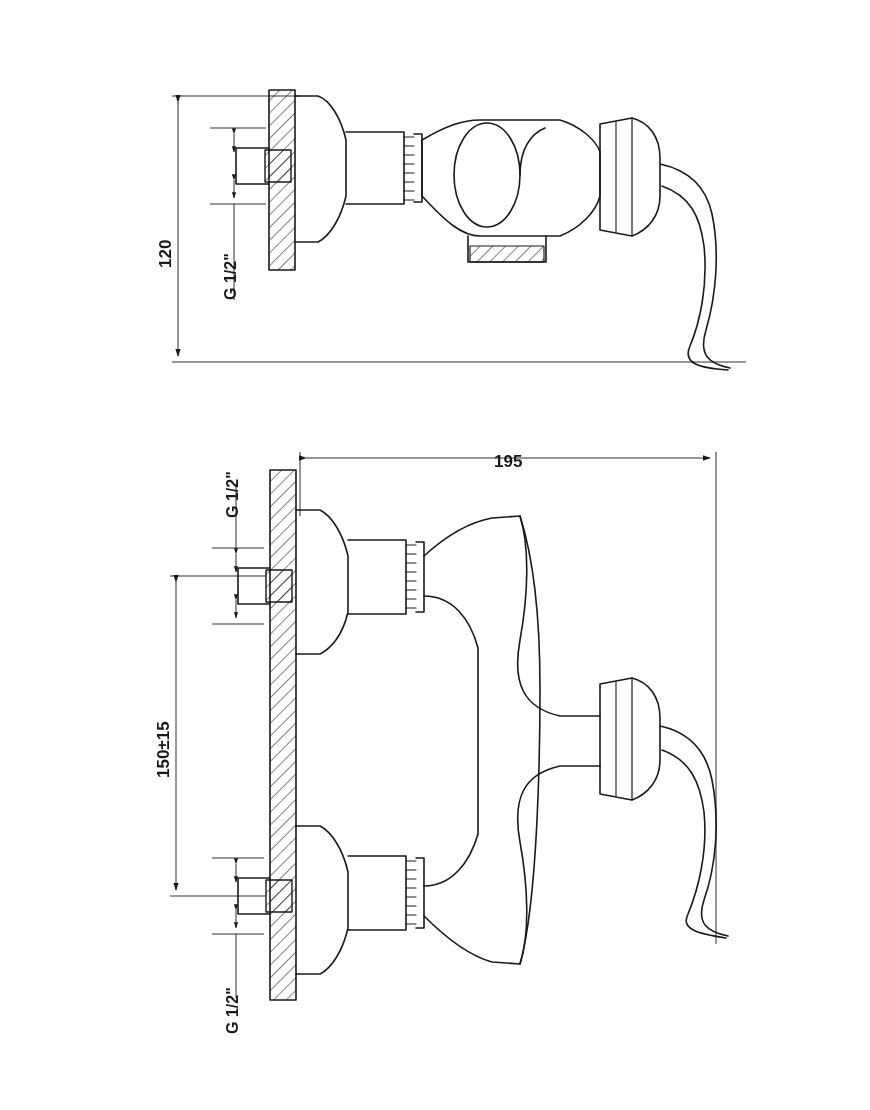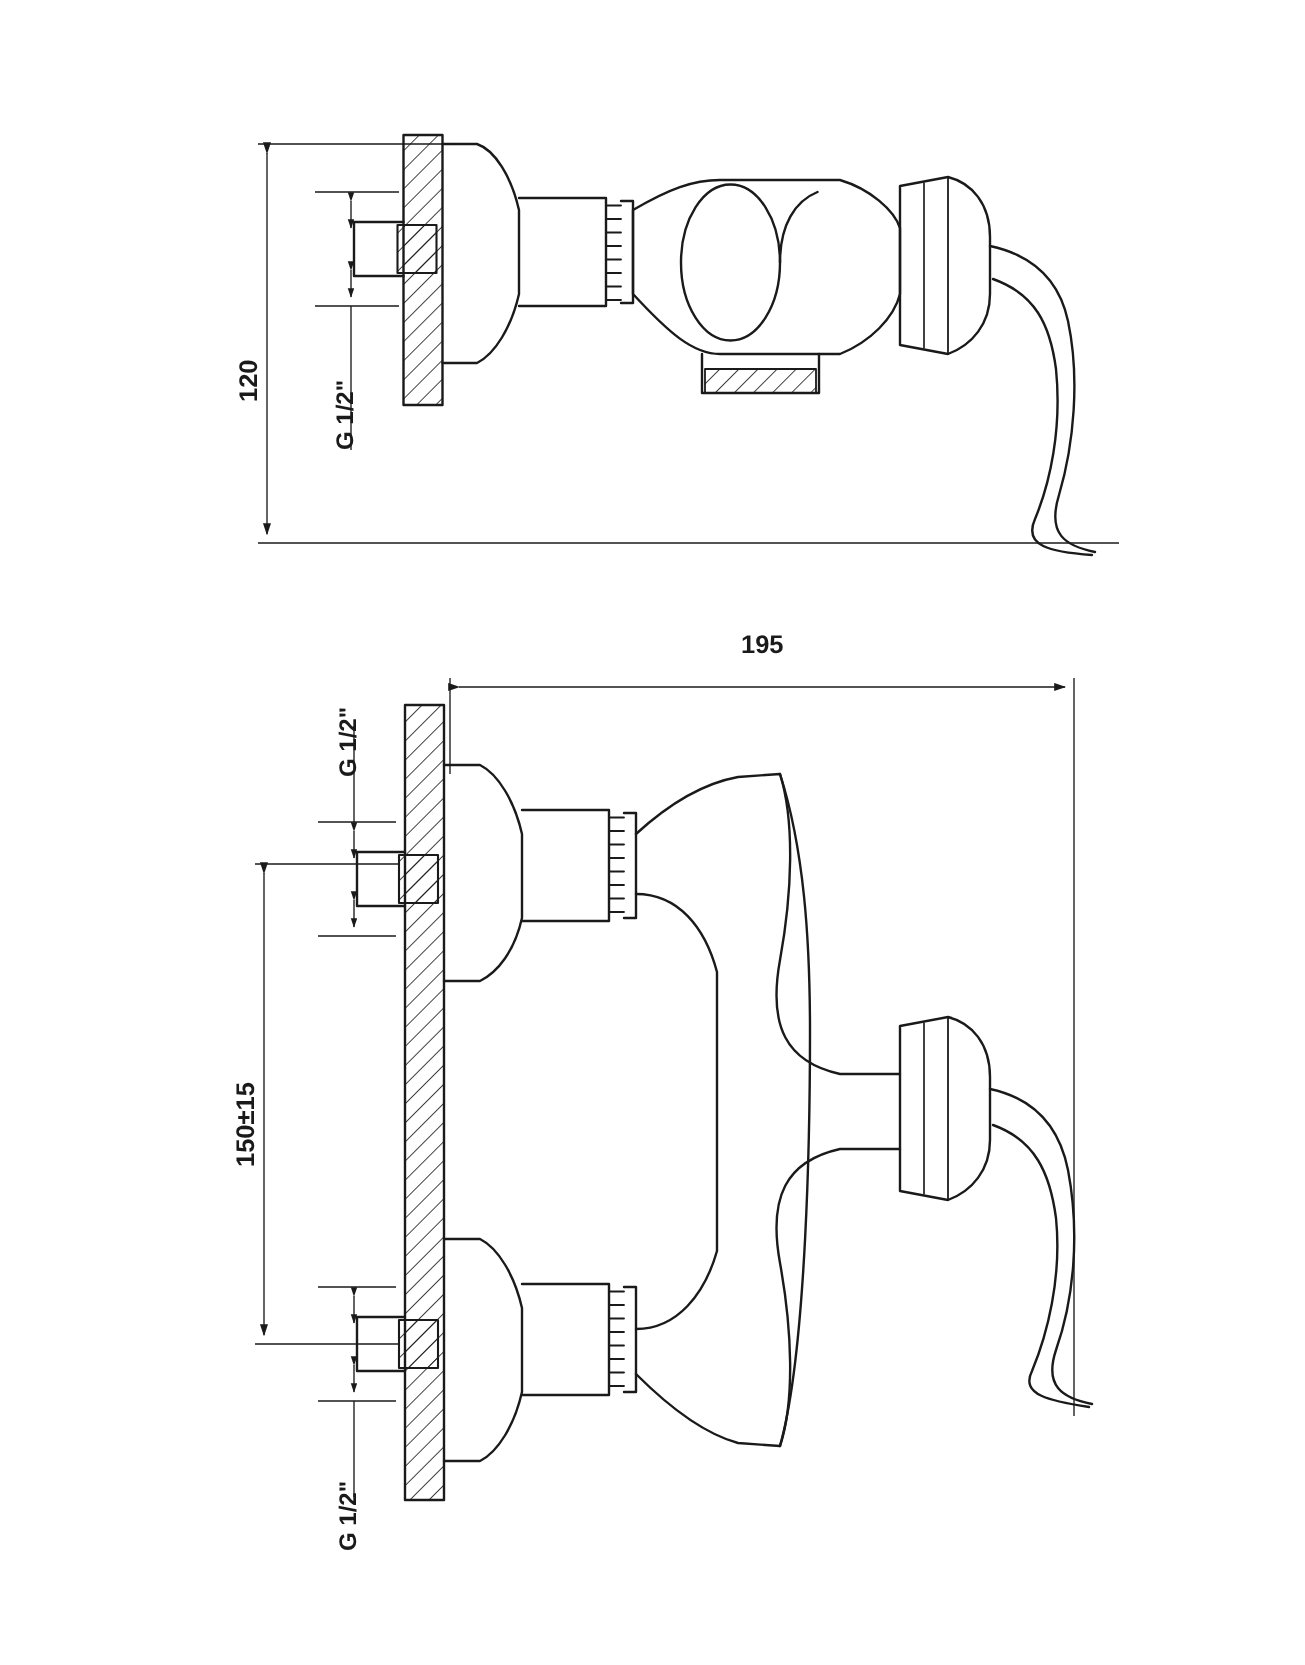--- a/index.html
+++ b/index.html
@@ -146,21 +146,21 @@
       <line x1="236" y1="864" x2="236" y2="882" marker-start="url(#arS)" marker-end="url(#arS)"></line>
       <line x1="236" y1="910" x2="236" y2="928" marker-start="url(#arS)" marker-end="url(#arS)"></line>
       <line x1="236" y1="934" x2="236" y2="998"></line>
     </g>
   </svg>
 
   <div class="dimlabel vert" style="left:156px; top:268px; font-size:17px;">120</div>
 
   <div class="dimlabel vert" style="left:222px; top:300px; font-size:16px;">G 1/2"</div>
 
-  <div class="dimlabel" style="left:494px; top:420px; font-size:17px;">195</div>
+  <div class="dimlabel" style="left:494px; top:452px; font-size:17px;">195</div>
 
   <div class="dimlabel vert" style="left:154px; top:778px; font-size:17px;">150±15</div>
 
   <div class="dimlabel vert" style="left:224px; top:518px; font-size:16px;">G 1/2"</div>
 
   <div class="dimlabel vert" style="left:224px; top:1034px; font-size:16px;">G 1/2"</div>
 
 </div>
 
 </body></html>

